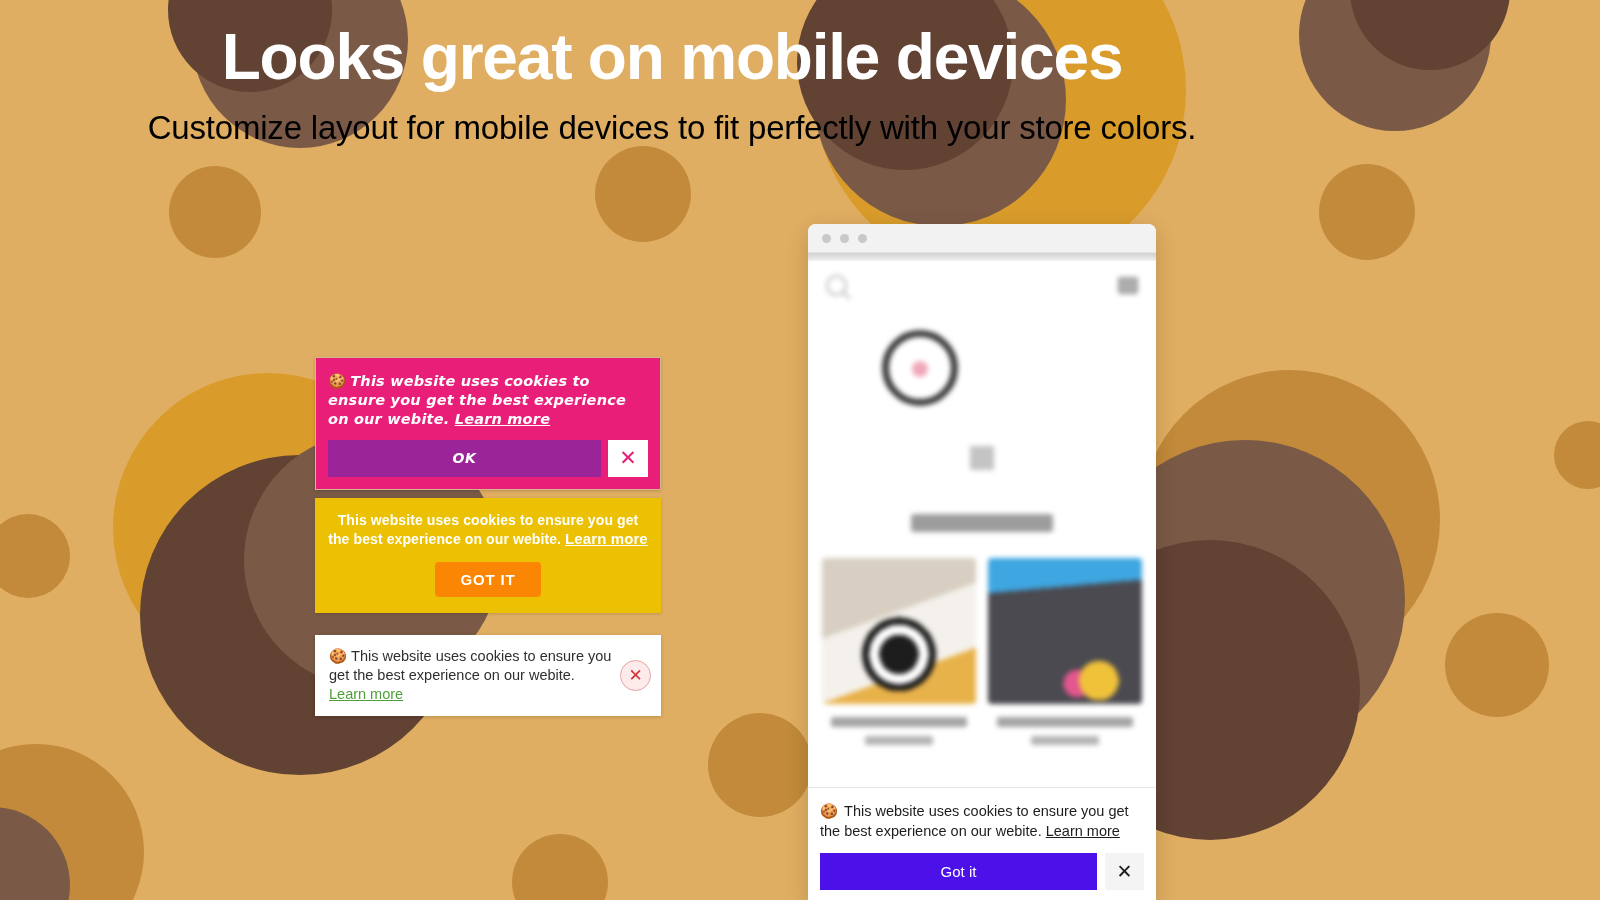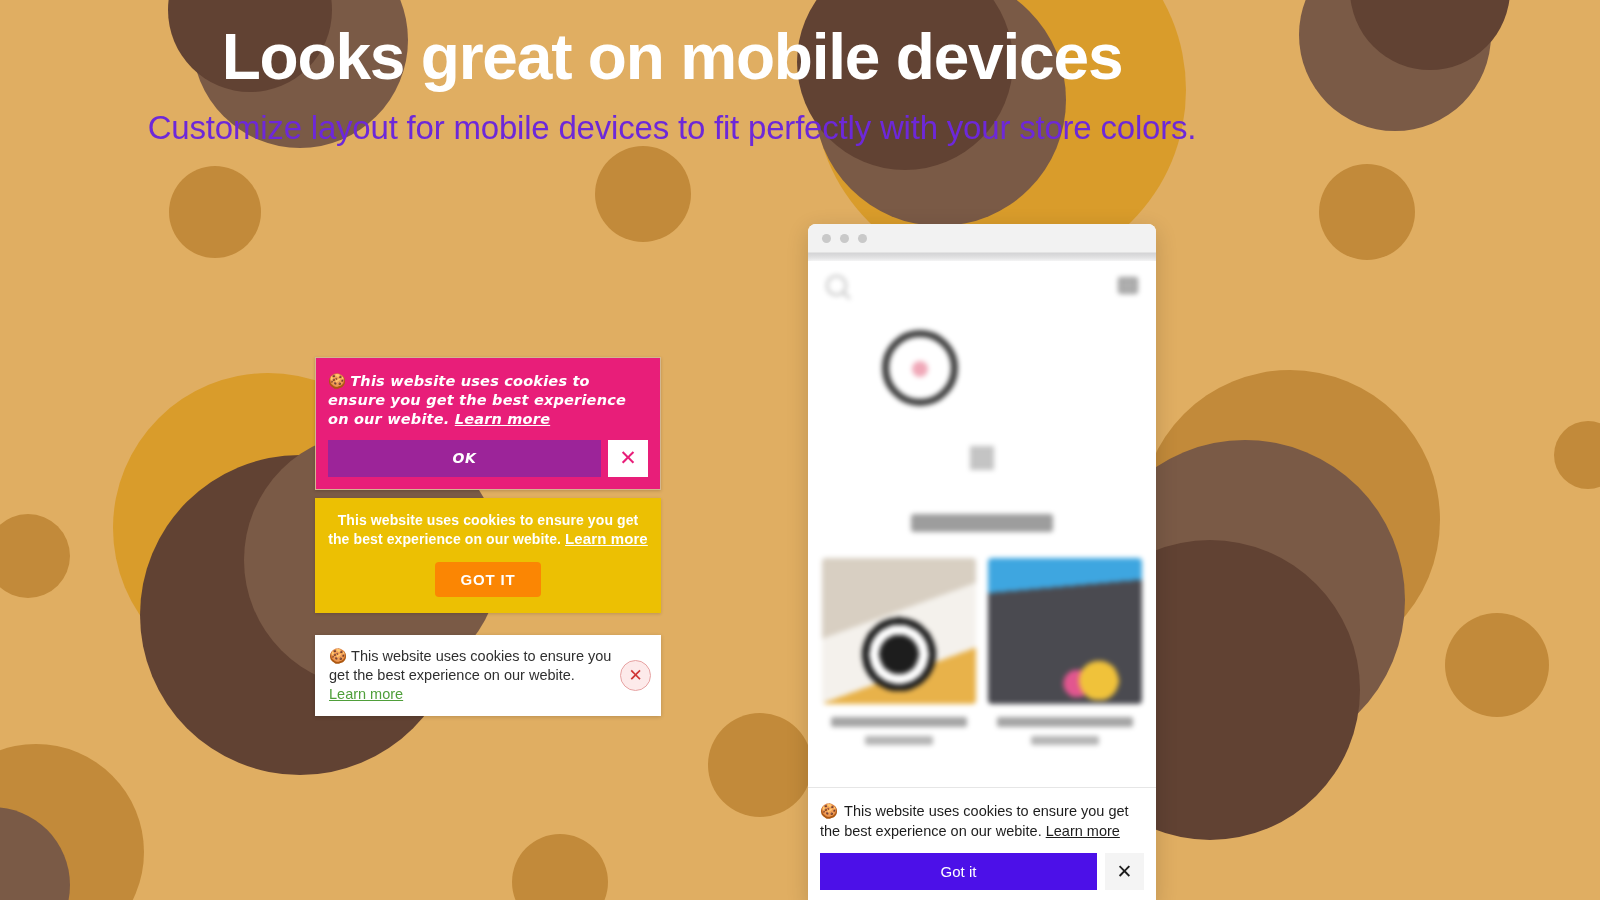--- a/index.html
+++ b/index.html
@@ -46,21 +46,21 @@
     color: #ffffff;
     letter-spacing: -1.2px;
     font-family: "Liberation Sans", sans-serif;
   }
   .hero-sub {
     margin: 0;
     padding-top: 14px;
     font-size: 33px;
     line-height: 1.2;
     font-weight: normal;
-    color: #6d28d9;
+    color: #000000;
     letter-spacing: -0.2px;
     font-family: "Liberation Sans", sans-serif;
   }
 
   
   .samples {
     position: absolute;
     left: 315px;
     top: 357px;
     width: 348px;

